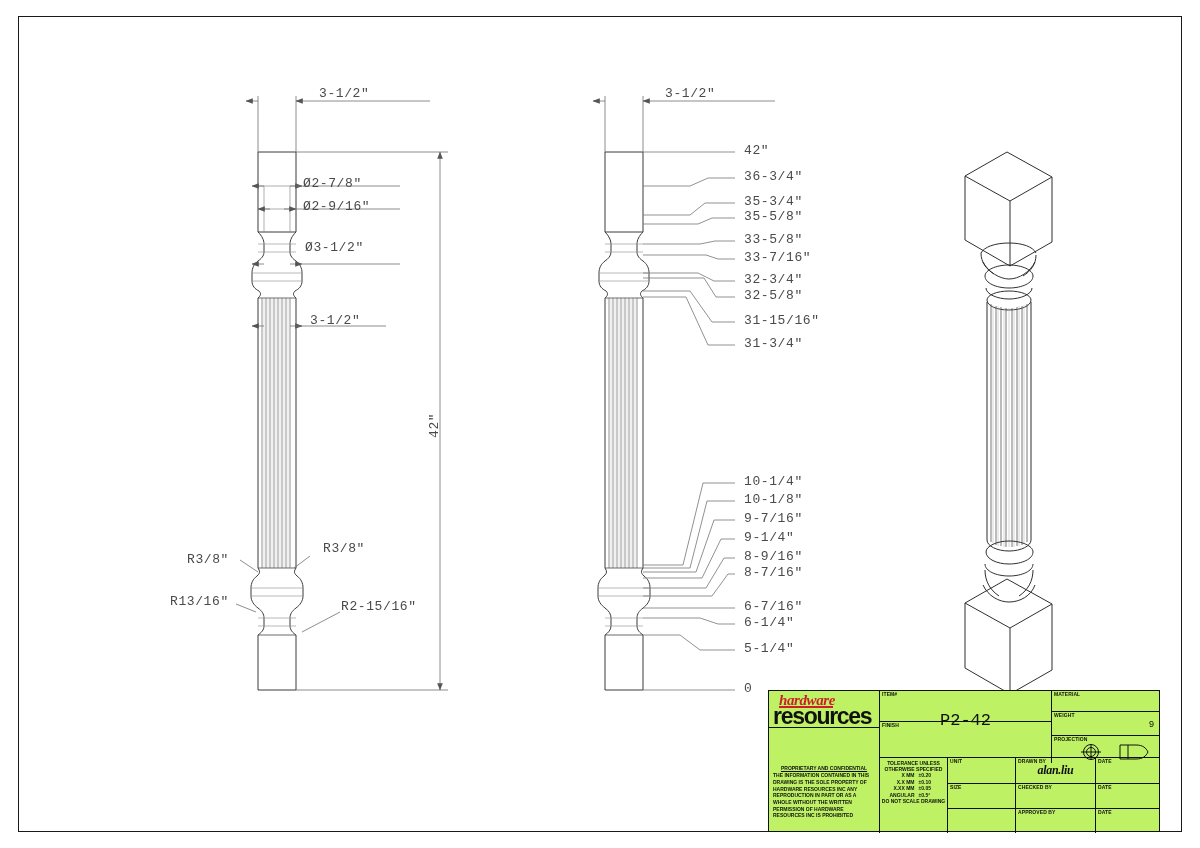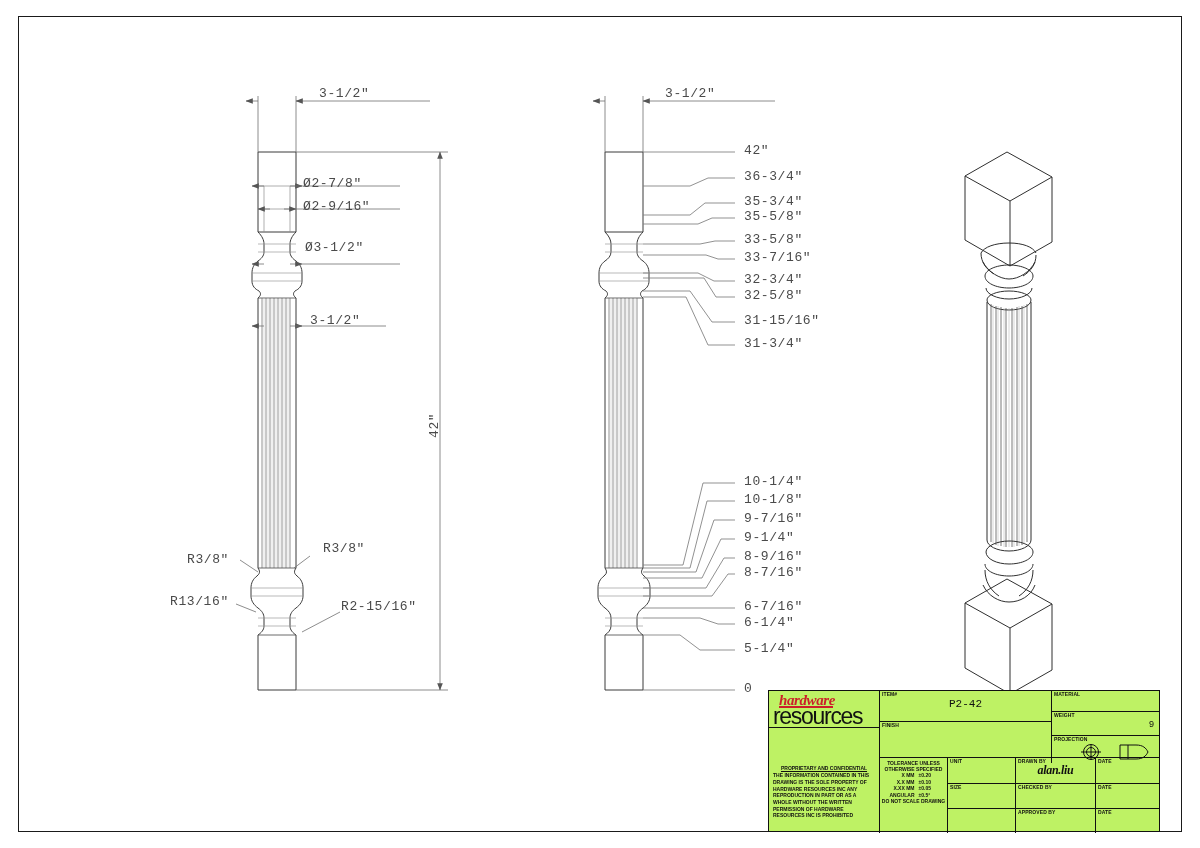--- a/index.html
+++ b/index.html
@@ -30,21 +30,21 @@
   #titleblock .lbl{font-size:5px;font-weight:bold;letter-spacing:.1px;
       padding:1px 0 0 2px;display:block;color:#111;}
   #titleblock .val{display:block;text-align:center;font-family:"Liberation Mono",monospace;}
 
   
   .logo-wrap{position:absolute;left:2px;top:1px;width:106px;height:36px;overflow:hidden;}
   .logo-hw{position:absolute;left:8px;top:1px;font-family:"Liberation Serif",serif;
       font-style:italic;font-weight:bold;font-size:15px;color:#cc1f2a;letter-spacing:-0.4px;}
   .logo-hw::after{content:"";position:absolute;left:0;right:2px;bottom:1px;height:1.4px;background:#cc1f2a;}
   .logo-rs{position:absolute;left:2px;top:13px;font-family:"Liberation Sans",sans-serif;
-      font-weight:normal;font-size:23px;color:#111;letter-spacing:-1.3px;line-height:1;}
+      font-weight:bold;font-size:23px;color:#111;letter-spacing:-1.3px;line-height:1;}
 
   
   .prop{position:absolute;left:2px;top:38px;width:106px;}
   .prop-h{font-size:5px;font-weight:bold;text-align:center;text-decoration:underline;
       display:block;padding-bottom:1.5px;letter-spacing:0px;}
   .prop-l{font-size:5px;font-weight:bold;display:block;padding:.7px 0 .7px 2px;letter-spacing:0px;}
 
   
   .tol{position:absolute;text-align:center;width:100%;}
   .tol-l{display:block;font-size:5px;font-weight:bold;padding:.6px 0;letter-spacing:0px;}
@@ -358,21 +358,21 @@
         <span class="prop-l">HARDWARE RESOURCES INC   ANY</span>
         <span class="prop-l">REPRODUCTION IN PART OR AS A</span>
         <span class="prop-l">WHOLE  WITHOUT THE WRITTEN</span>
         <span class="prop-l">PERMISSION OF HARDWARE</span>
         <span class="prop-l">RESOURCES INC  IS PROHIBITED</span>
       </div>
     </div>
 
     <div class="cell bl" style="left:110px;top:0;width:172px;height:30px;">
       <span class="lbl">ITEM#</span>
-      <span class="val" style="font-size:11px;margin-top:2px;">P2-42</span>
+      <span class="val" style="font-size:17px;margin-top:15px;">P2-42</span>
     </div>
 
     <div class="cell bl bt" style="left:110px;top:30px;width:172px;height:36px;">
       <span class="lbl">FINISH</span>
       <span class="val"></span>
     </div>
 
     <div class="cell bl" style="left:282px;top:0;width:108px;height:20px;">
       <span class="lbl">MATERIAL</span>
       <span class="val"></span>

